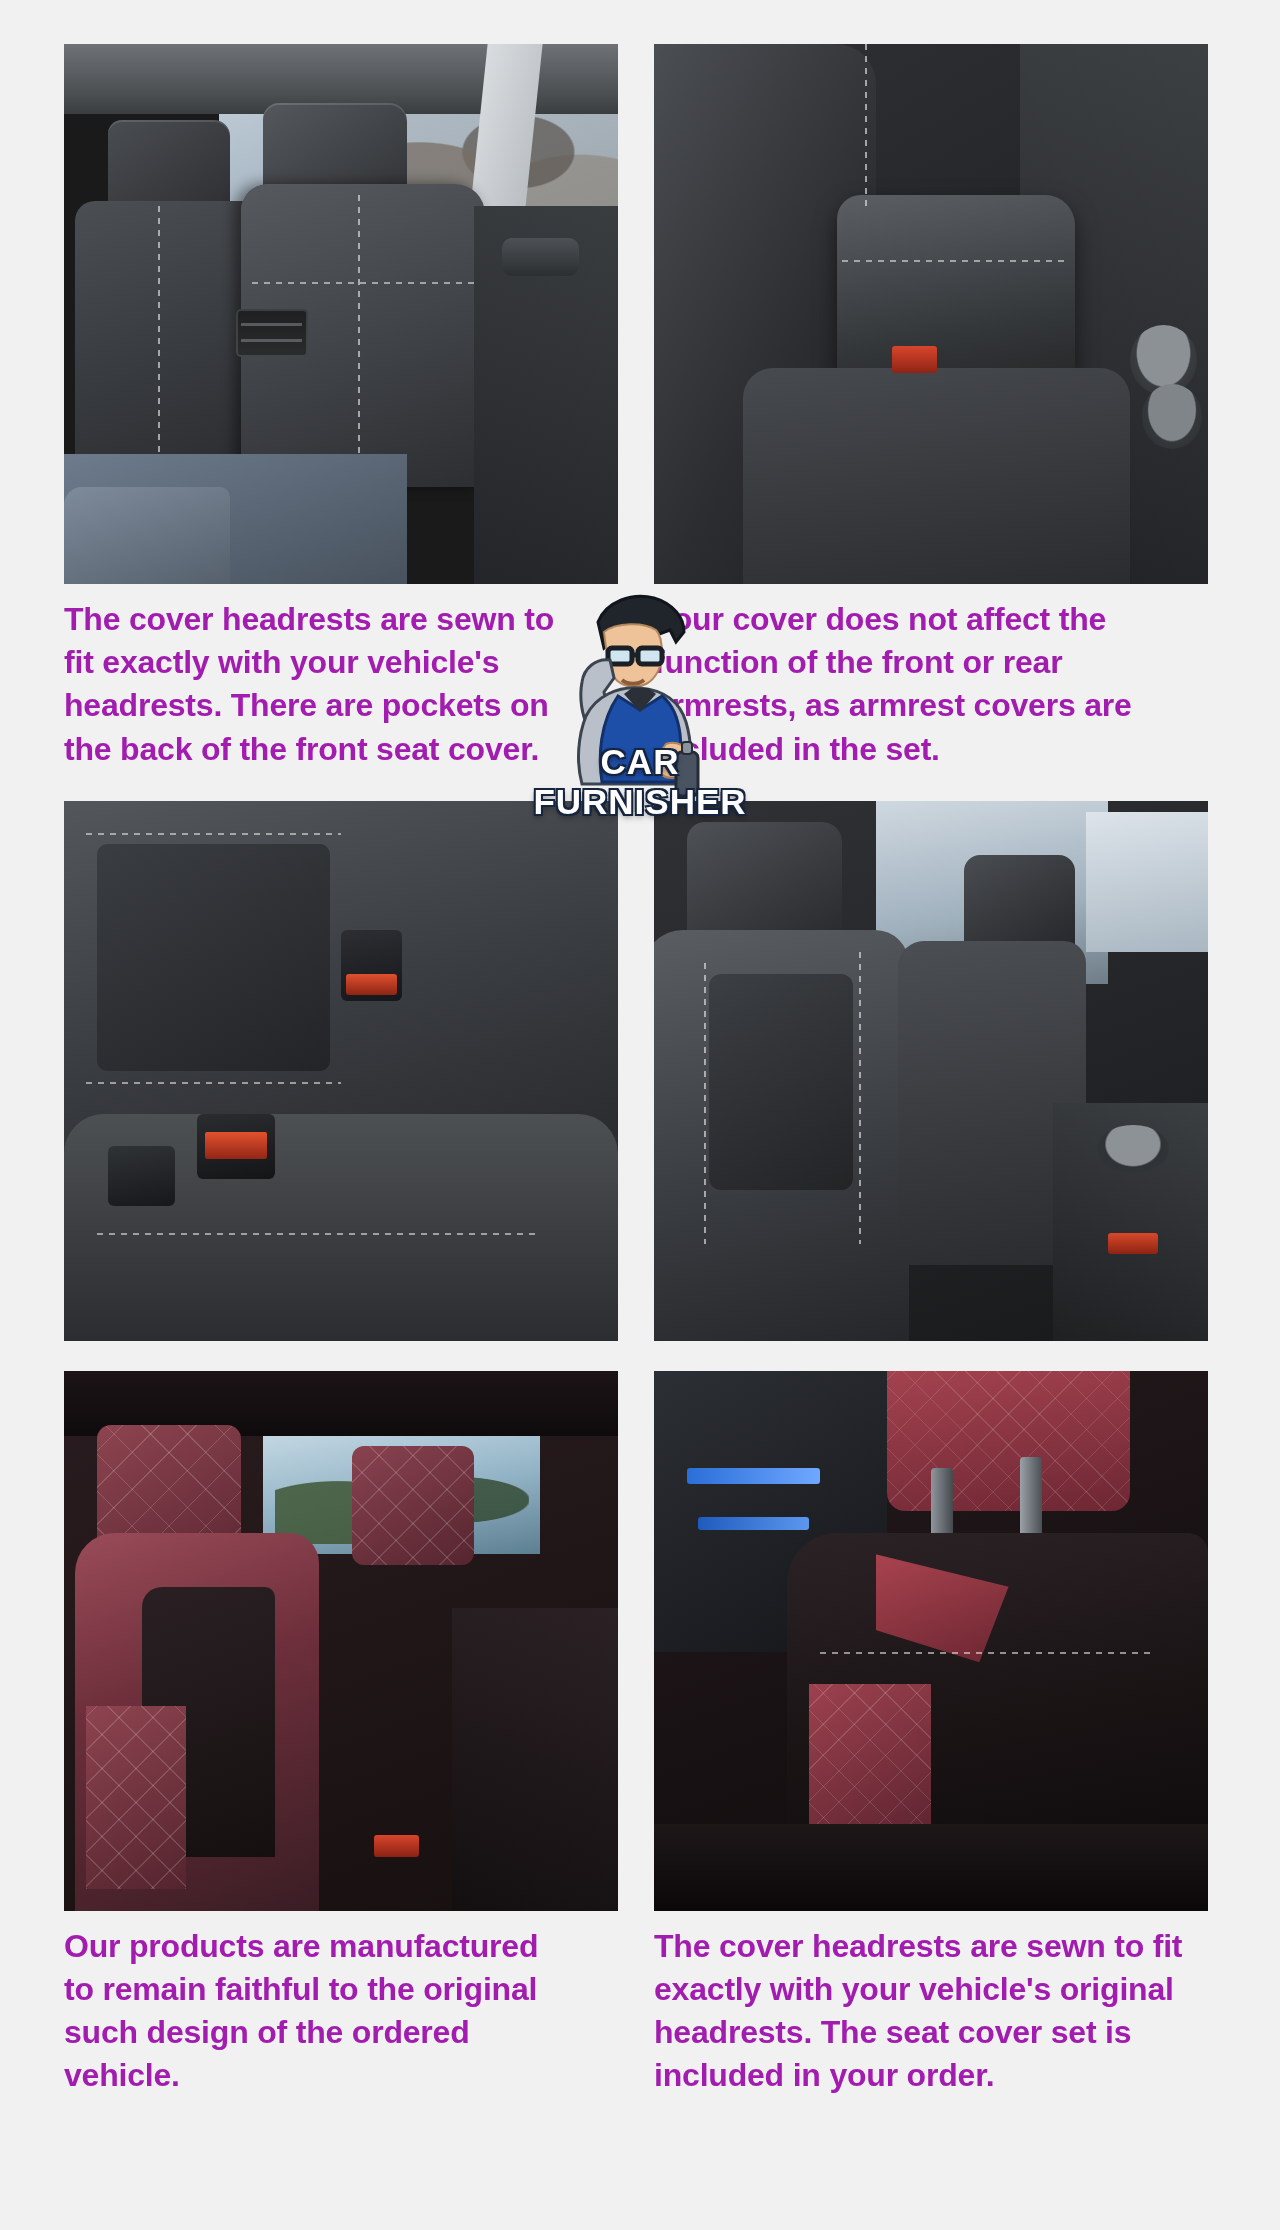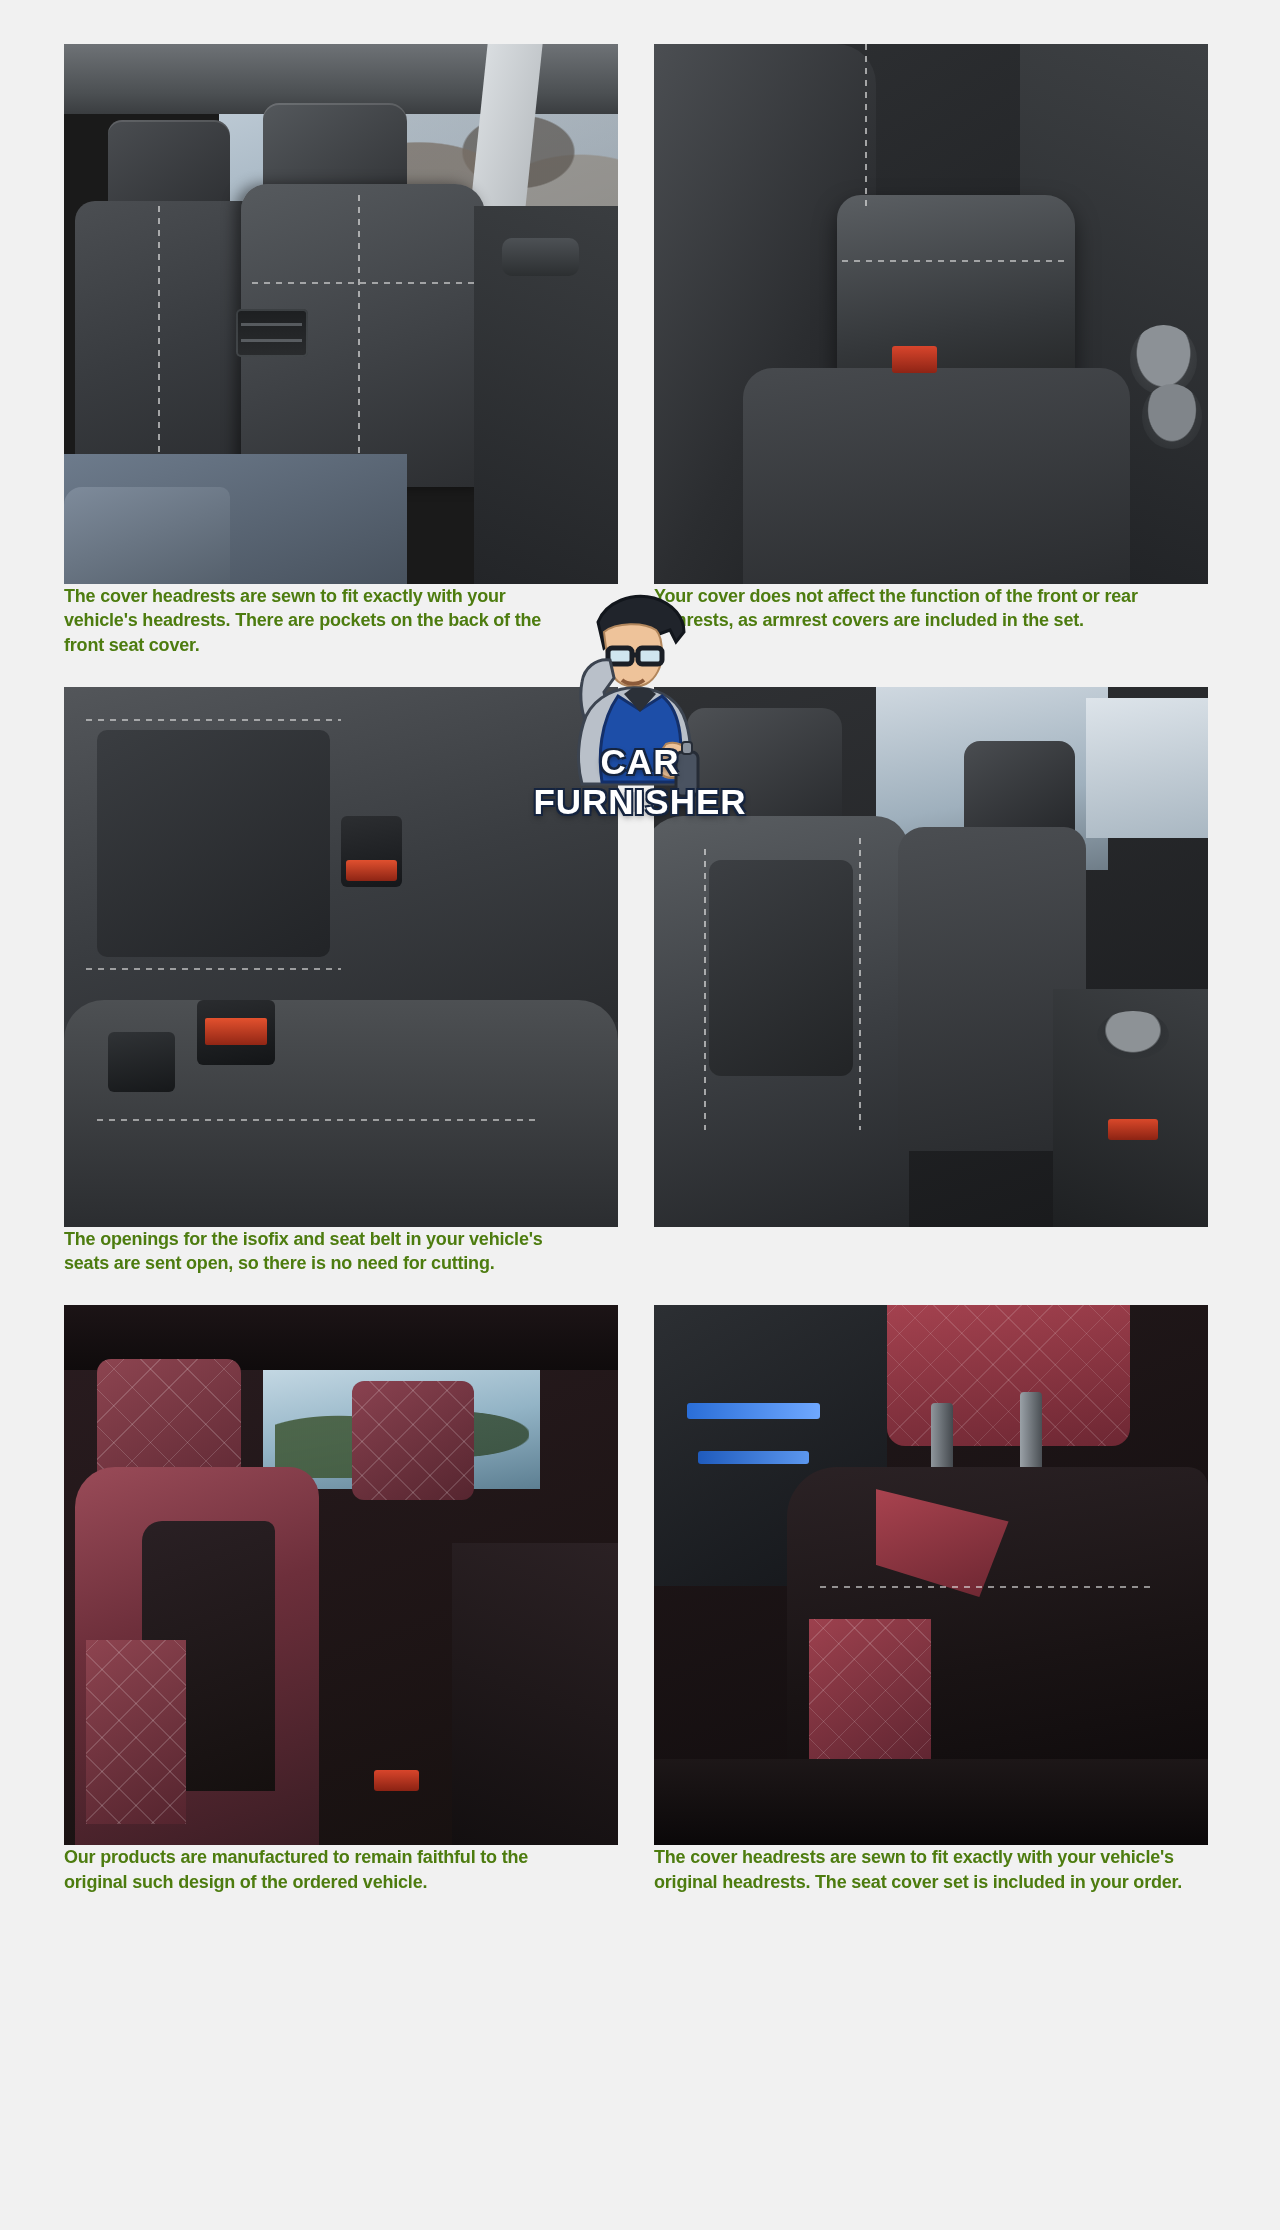--- a/index.html
+++ b/index.html
@@ -29,24 +29,25 @@
   }
   .cell { width: 554px; }
   .photo {
     width: 554px;
     height: 540px;
     overflow: hidden;
     position: relative;
     background: #1a1a1a;
   }
   .caption {
-    font-size: 18px;
+    margin-top: 14px;
+    font-size: 32px;
     line-height: 1.35;
     font-weight: bold;
-    color: #4d7c0f;
+    color: #a21caf;
     letter-spacing: -0.2px;
     font-family: "Liberation Sans", sans-serif;
   }
   .cap-left { padding-right: 46px; }
 
   
   .scene { position: absolute; inset: 0; }
   .sh { position: absolute; }
 
   
@@ -454,21 +455,20 @@
           <div class="sh clip1">
               <span class="red"></span>
             </div>
           <div class="sh clip2">
               <span class="red"></span>
             </div>
           <div class="sh clip3"></div>
           <div class="stitch-h" style="left:6%;top:80%;width:80%"></div>
         </div>
       </div>
-      <div class="caption cap-left">The openings for the isofix and seat belt in your vehicle's seats are sent open, so there is no need for cutting.</div>
     </div>
 
     <div class="cell">
       <div class="photo">
         <div class="scene s4">
           <div class="sh bg"></div>
           <div class="sh win"></div>
           <div class="sh win2"></div>
           <div class="sh hr"></div>
           <div class="sh hrB"></div>

